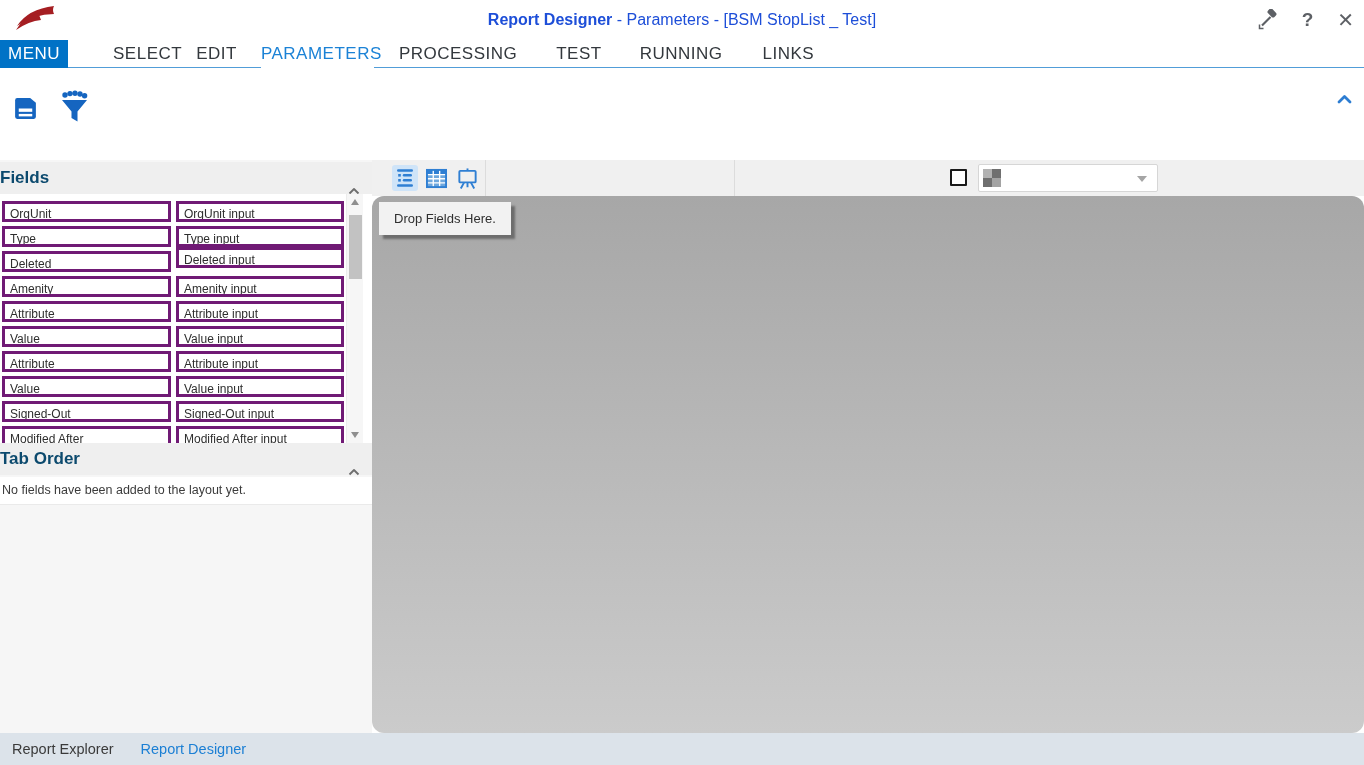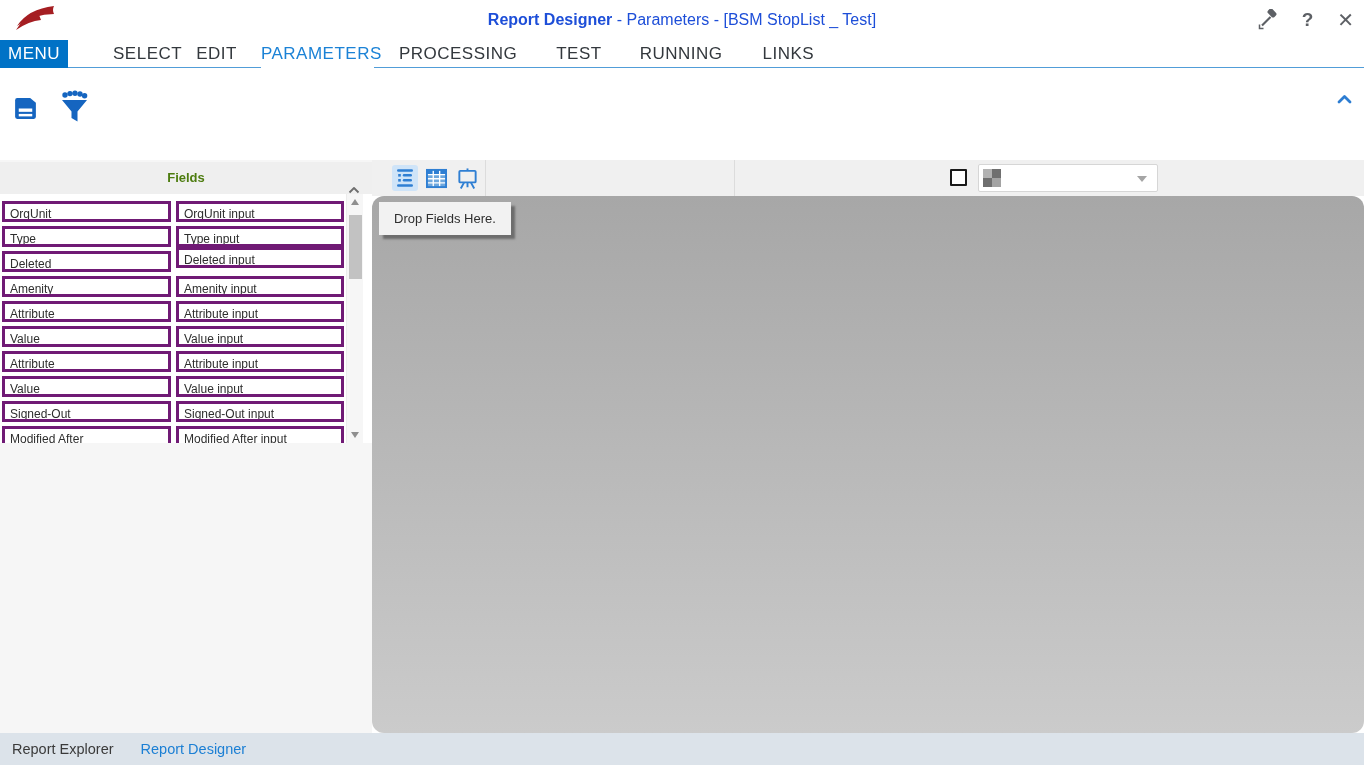--- a/index.html
+++ b/index.html
@@ -29,21 +29,21 @@
 
   
   .toolbar { position:absolute; top:68px; left:0; width:1364px; height:92px; background:#fff; }
   .tool-save { position:absolute; left:12px; top:27px; cursor:pointer; }
   .tool-filter { position:absolute; left:58px; top:22px; cursor:pointer; }
   .toolbar-collapse { position:absolute; right:12px; top:22px; cursor:pointer; }
 
   
   .left-panel { position:absolute; top:160px; left:0; width:372px; height:573px; background:#f6f6f6; }
   .panel-header { position:absolute; left:0; width:372px; height:32px; background:#efefef;
-    text-align:center; line-height:32px; font-size:13px; font-weight:bold; color:#4d7c0f; }
+    line-height:32px; font-size:17px; font-weight:bold; color:#0c4a6e; }
   .panel-chevron { position:absolute; right:12px; top:12px; cursor:pointer; }
   .fields-header { top:2px; }
   .fields-list { position:absolute; top:34px; left:0; width:372px; height:249px; background:#fff; overflow:hidden; }
   .fbox { position:absolute; height:21px; border:3px solid #701a75; background:#fff; font-size:12px;
     color:#2e2e2e; padding:3px 0 0 5px; white-space:nowrap; overflow:hidden; cursor:move; }
   .fbox.l { left:2px; width:169px; }
   .fbox.r { left:176px; width:168px; }
 
   .vscroll { position:absolute; top:0; right:9px; width:17px; height:249px; background:#f6f6f6;
     border-left:1px solid #ececec; }
@@ -178,20 +178,29 @@
     <div class="fbox l" style="top:232px">Modified After</div>
     <div class="fbox r" style="top:232px">Modified After input</div>
 
     <div class="vscroll">
       <div class="sarrow-up"></div>
       <div class="vthumb"></div>
       <div class="sarrow-down"></div>
     </div>
   </div>
 
+  <div class="panel-header taborder-header">
+    <span>Tab Order</span>
+    <span class="panel-chevron">
+      <svg width="12" height="8" viewBox="0 0 12 8" fill="none">
+        <polyline points="1.5,6.5 6,2 10.5,6.5" stroke="#6e6e6e" stroke-width="1.8" stroke-linejoin="round"></polyline>
+      </svg>
+    </span>
+  </div>
+  <div class="taborder-msg">No fields have been added to the layout yet.</div>
 </div>
 
 <div class="design-toolbar">
   <div class="dt-icons">
     <span class="tool-ic selected">
       <svg width="20" height="20" viewBox="0 0 20 20" fill="#2f7fd3">
         <rect x="2" y="1.2" width="16" height="2.6" rx="1.3"></rect>
         <rect x="2" y="16.2" width="16" height="2.6" rx="1.3"></rect>
         <rect x="3.2" y="6" width="2.6" height="2.6"></rect>
         <rect x="7.8" y="6.1" width="9.2" height="2.4" rx="1.2"></rect>

